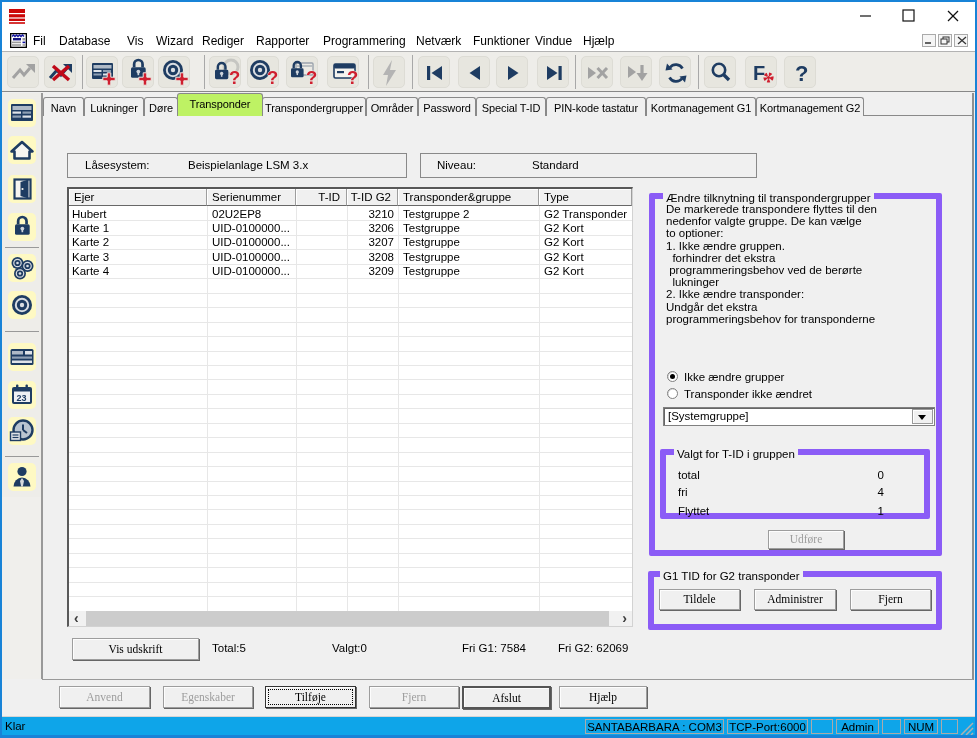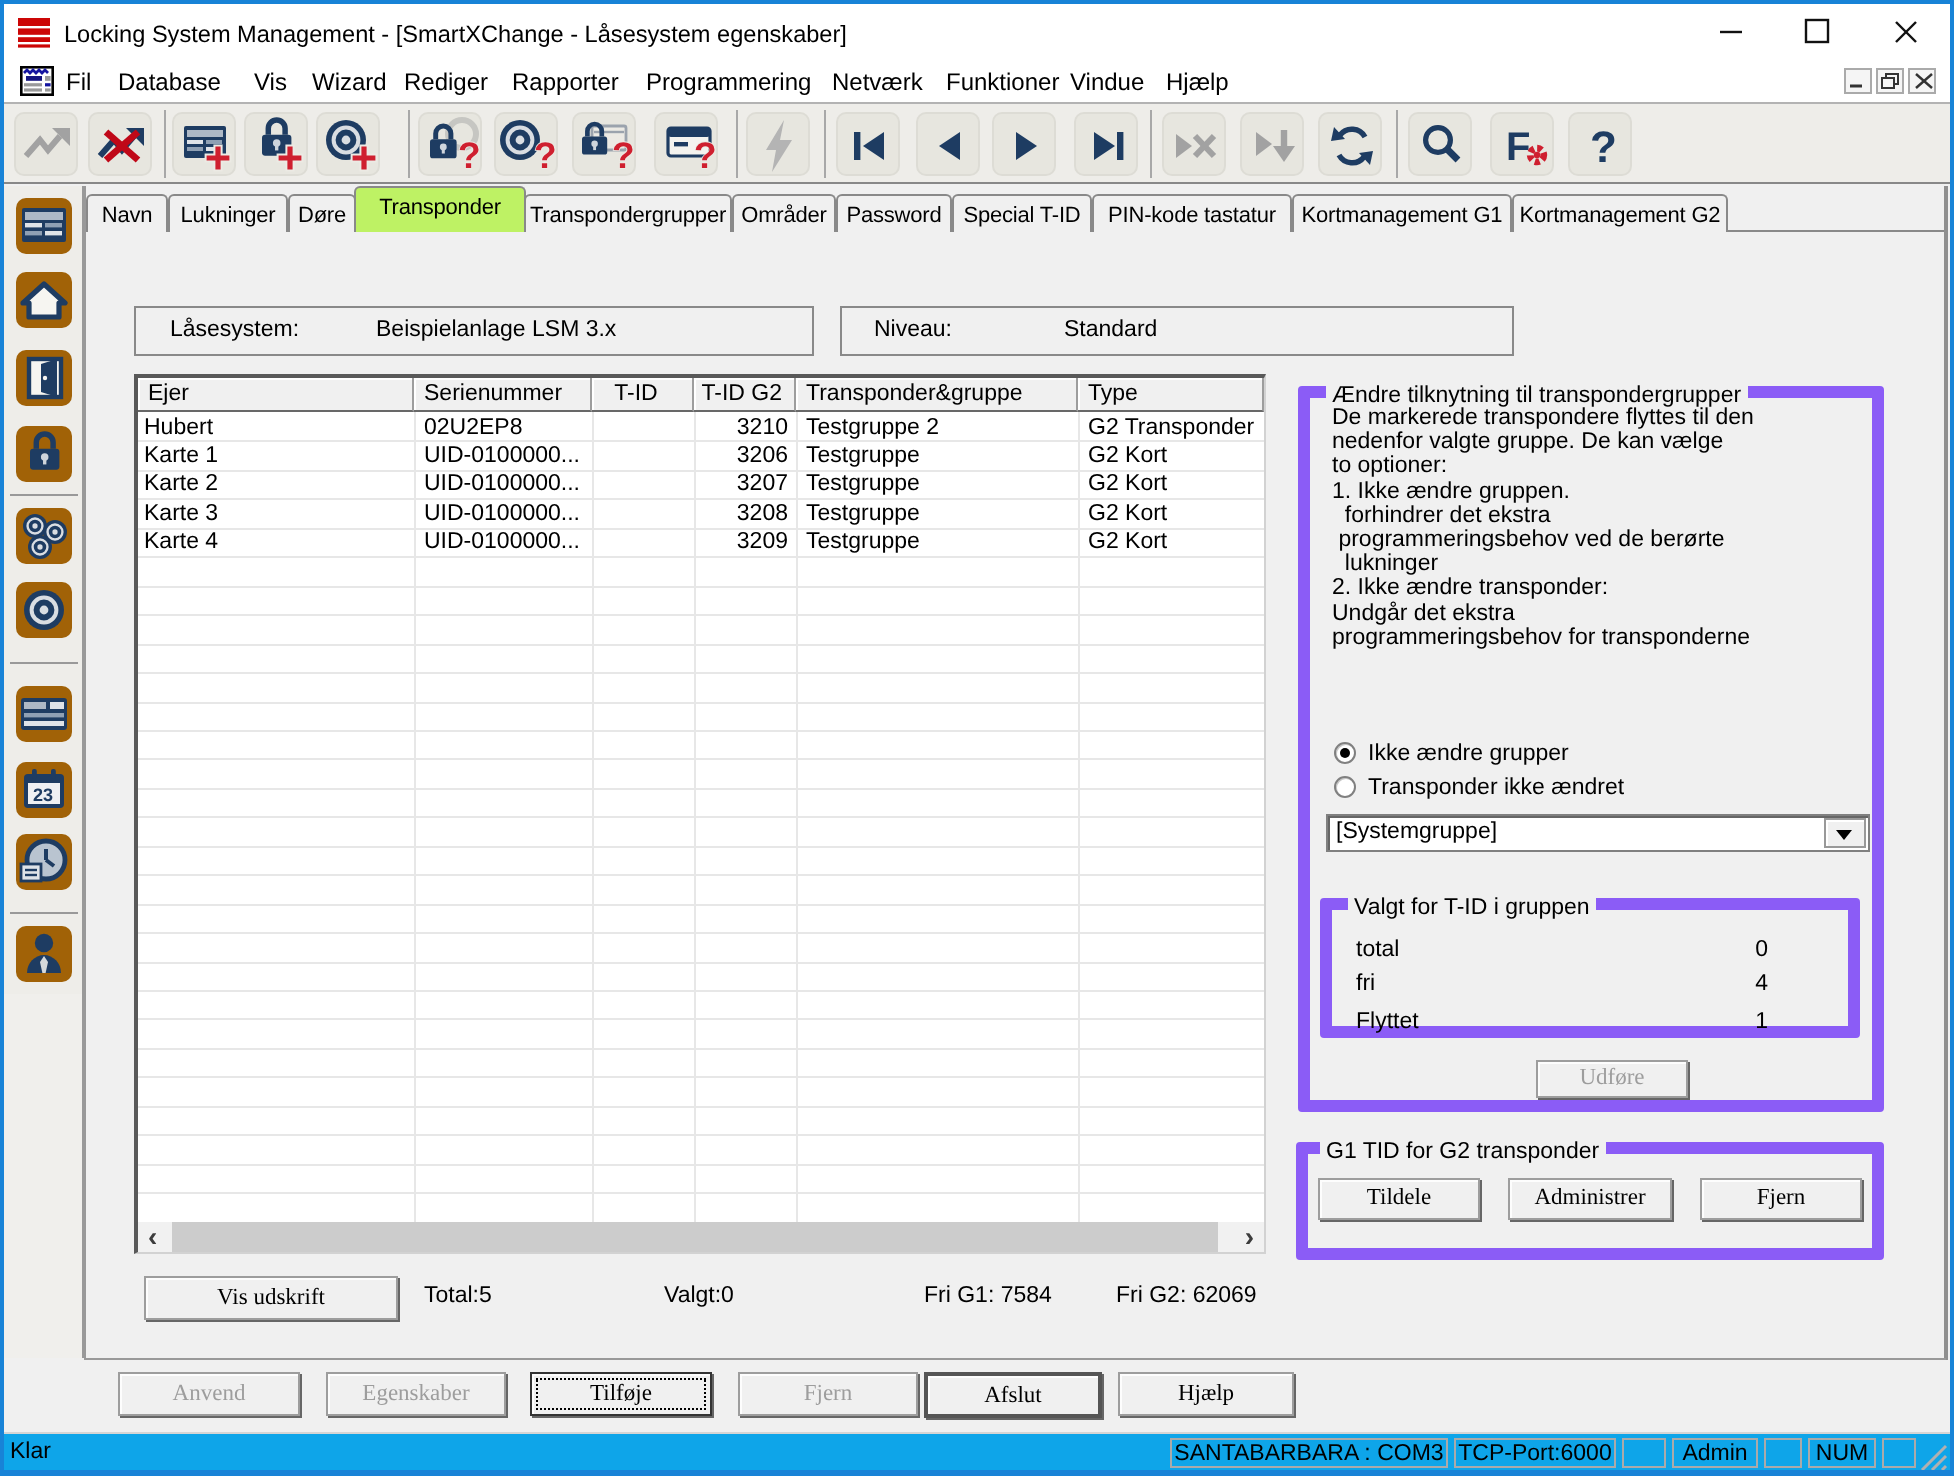--- a/index.html
+++ b/index.html
@@ -14,21 +14,21 @@
   #menubar { position:absolute; left:2px; top:30px; width:973px; height:22px; background:#fff; }
   .menuitem { position:absolute; top:4px; font-size:12px; color:#000; }
   
   #toolbar { position:absolute; left:2px; top:51px; width:973px; height:41px; background:#eeede9; border-top:1px solid #b3b3b3; border-bottom:1px solid #888; }
   .tbtn { position:absolute; top:4px; width:32px; height:32px; background:#e7e6df; border:1px solid #dddcd5; border-radius:5px; }
   .tsep { position:absolute; top:3px; width:1px; height:34px; background:#a8a8a8; }
   .tbtn svg { position:absolute; left:0; top:0; }
   
   #sidebar { position:absolute; left:2px; top:93px; width:40px; height:404px; background:#eeede9; border-right:1px solid #999; }
   #sidebar2 { position:absolute; left:2px; top:497px; width:40px; height:182px; background:#f0efec; border-right:1px solid #999; }
-  .sbtn { position:absolute; left:6px; width:28px; height:28px; background:#a16207; border-radius:5px; }
+  .sbtn { position:absolute; left:6px; width:28px; height:28px; background:#fef9c3; border-radius:5px; }
   .ssep { position:absolute; left:3px; width:34px; height:1px; background:#999; }
   
   .tab { position:absolute; top:97px; height:19px; background:#f0f0f0; border:1px solid #898989; border-bottom:none; border-radius:3px 3px 0 0; font-size:11px; letter-spacing:-0.1px; text-align:center; padding-top:4px; white-space:nowrap; overflow:hidden; }
   #tabline { position:absolute; left:42px; top:115px; width:930px; height:1px; background:#898989; }
   .tabactive { top:93px !important; height:23px !important; background:#bef264; z-index:5; padding-top:4px !important; }
   
   .fieldbox { position:absolute; border:1px solid #898989; background:#f0f0f0; font-size:11.5px; }
   
   #tablepanel { position:absolute; left:67px; top:187px; width:566px; height:440px; background:#fff; border-style:solid; border-color:#595959 #d2d2d2 #d2d2d2 #595959; border-width:2px 1px 1px 2px; }
   #list { position:absolute; left:0px; top:0px; width:563px; height:422px; background:#fff; }
@@ -62,21 +62,20 @@
 <body>
 <div id="win"></div>
 
 <div id="titlebar">
   <svg class="abs" style="left:7px;top:5px" width="18" height="21">
     <rect x="0" y="2" width="16" height="4" fill="#cc0606"></rect>
     <rect x="0" y="7.2" width="16" height="3.2" fill="#cc0606"></rect>
     <rect x="0" y="11.6" width="16" height="2.4" fill="#cc0606"></rect>
     <rect x="0" y="15.2" width="16" height="1.6" fill="#cc0606"></rect>
   </svg>
-  <div id="title-text">Locking System Management - [SmartXChange - Låsesystem egenskaber]</div>
   <svg class="abs" style="left:855px;top:0" width="110" height="28">
     <line x1="3" y1="14" x2="14" y2="14" stroke="#111" stroke-width="1.2"></line>
     <rect x="46" y="8" width="11" height="11" fill="none" stroke="#111" stroke-width="1.2"></rect>
     <line x1="91" y1="9" x2="101" y2="19" stroke="#111" stroke-width="1.2"></line>
     <line x1="101" y1="9" x2="91" y2="19" stroke="#111" stroke-width="1.2"></line>
   </svg>
 </div>
 
 <div id="menubar">
   <svg class="abs" style="left:8px;top:3px" width="17" height="15">
@@ -365,21 +364,21 @@
 
 <div id="tablepanel">
   <div id="list">
       <div class="gridv" style="left:138px;height:406px"></div>
       <div class="gridv" style="left:227px;height:406px"></div>
       <div class="gridv" style="left:278px;height:406px"></div>
       <div class="gridv" style="left:329px;height:406px"></div>
       <div class="gridv" style="left:470px;height:406px"></div>
       <div class="hcell" style="left:0px;width:138px;">Ejer</div>
       <div class="hcell" style="left:138px;width:89px;">Serienummer</div>
-      <div class="hcell" style="left:227px;width:51px;text-align:center;padding-right:6px;padding-left:0;">T-ID</div>
+      <div class="hcell" style="left:227px;width:51px;text-align:right;padding-right:6px;padding-left:0;">T-ID</div>
       <div class="hcell" style="left:278px;width:51px;text-align:right;padding-right:6px;padding-left:0;">T-ID G2</div>
       <div class="hcell" style="left:329px;width:141px;">Transponder&amp;gruppe</div>
       <div class="hcell" style="left:470px;width:93px;">Type</div>
       <div class="gridh" style="top:31.45px"></div>
       <div class="gridh" style="top:45.90px"></div>
       <div class="gridh" style="top:60.35px"></div>
       <div class="gridh" style="top:74.80px"></div>
       <div class="gridh" style="top:89.25px"></div>
       <div class="gridh" style="top:103.70px"></div>
       <div class="gridh" style="top:118.15px"></div>

